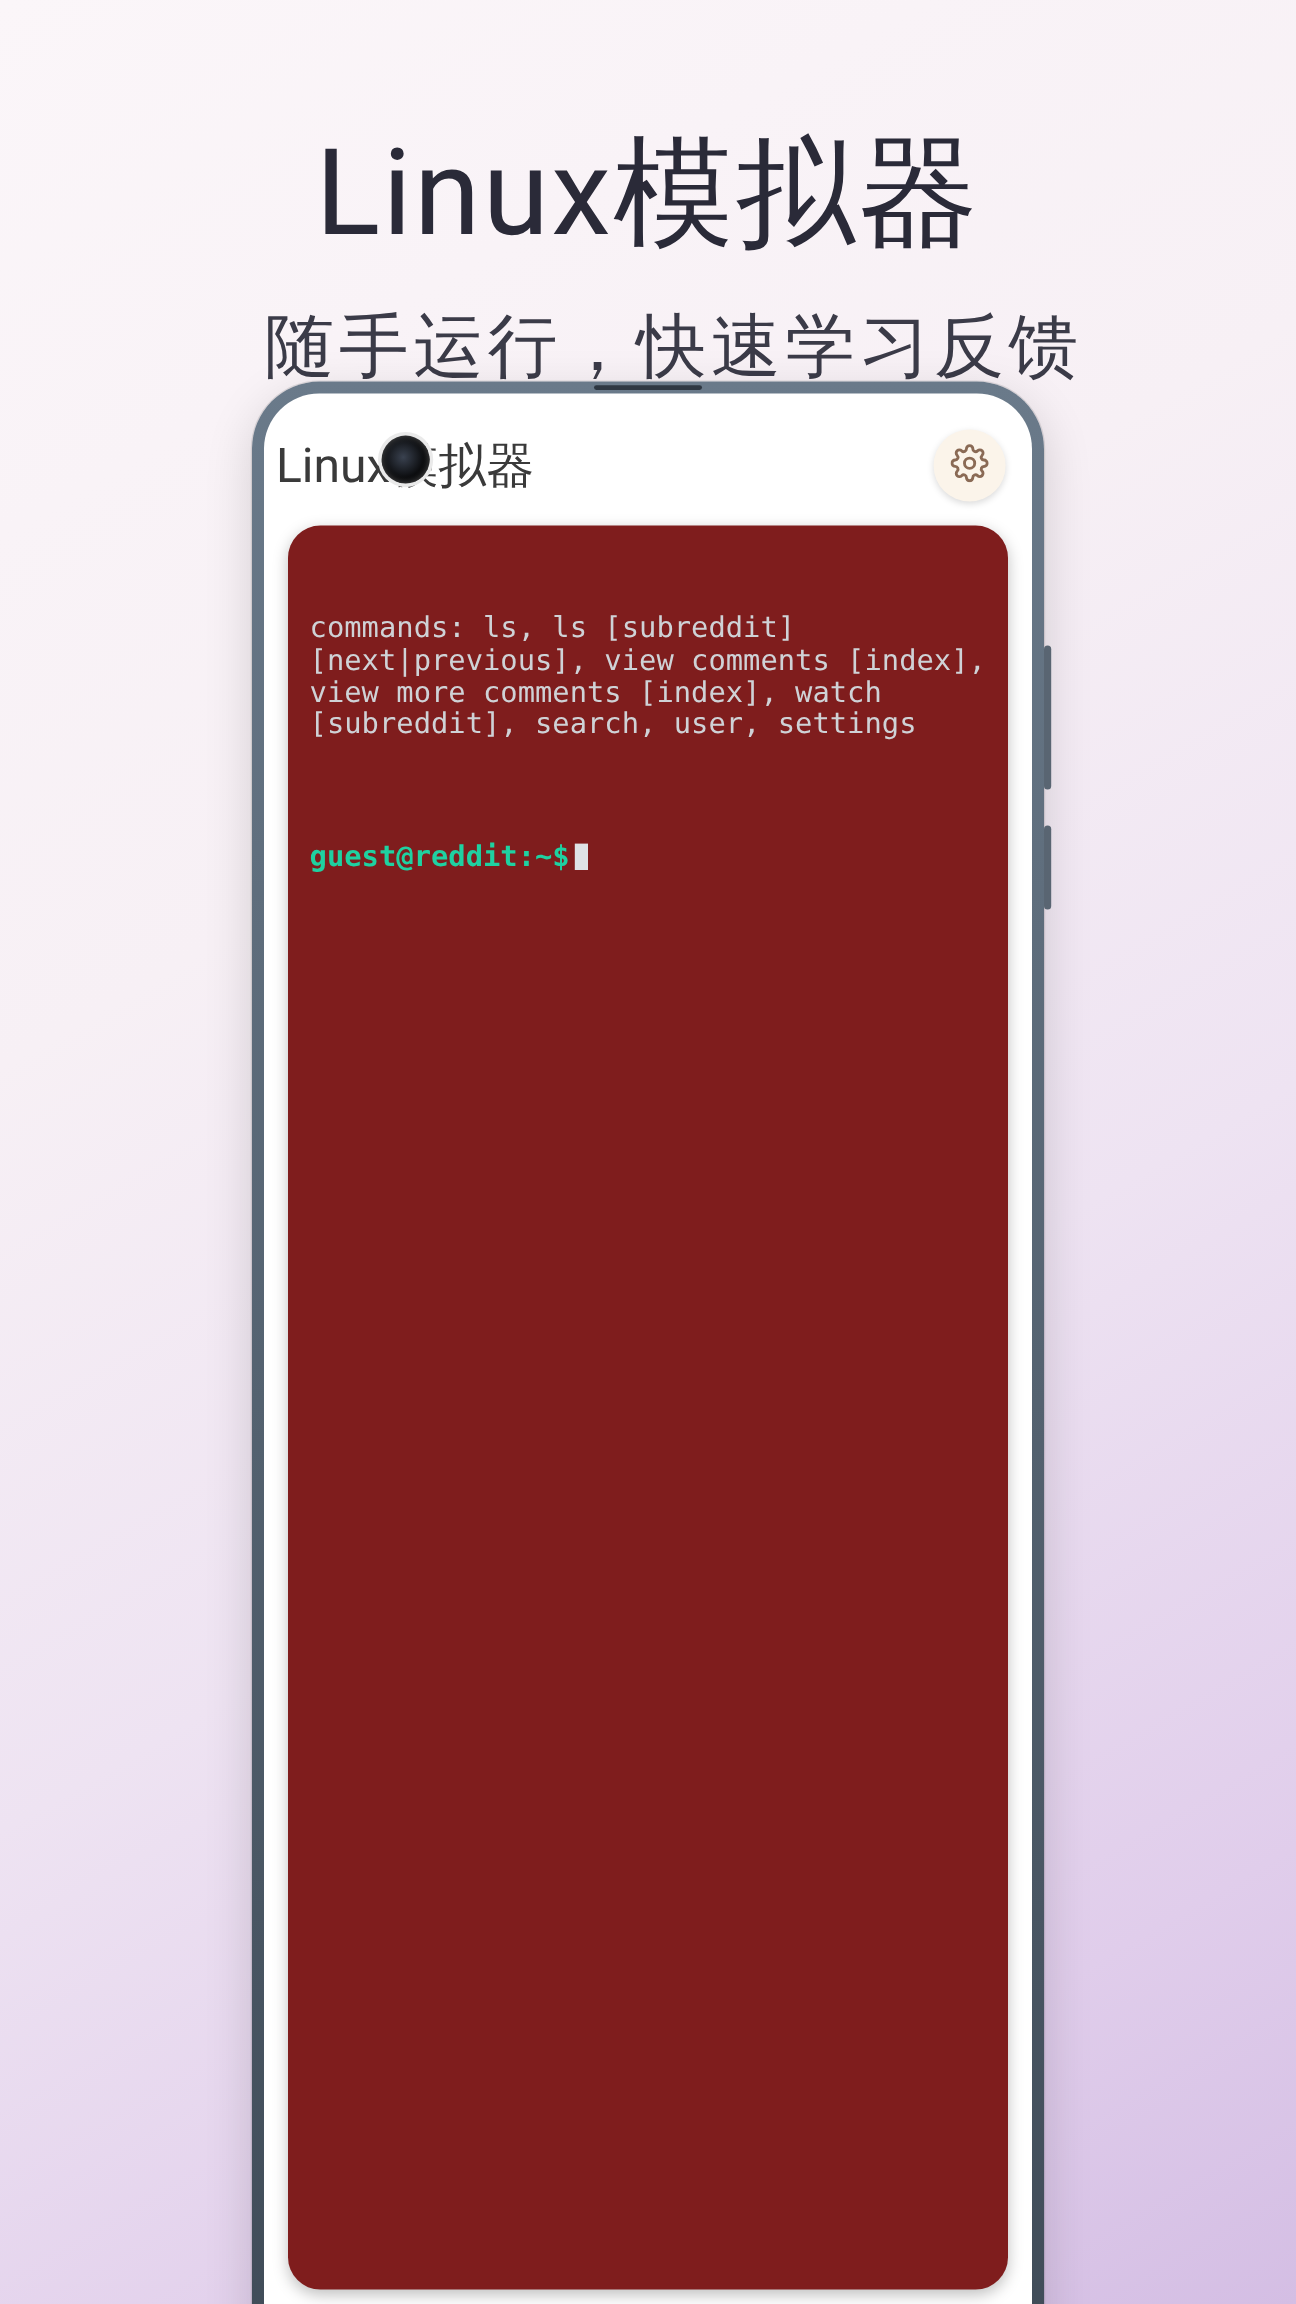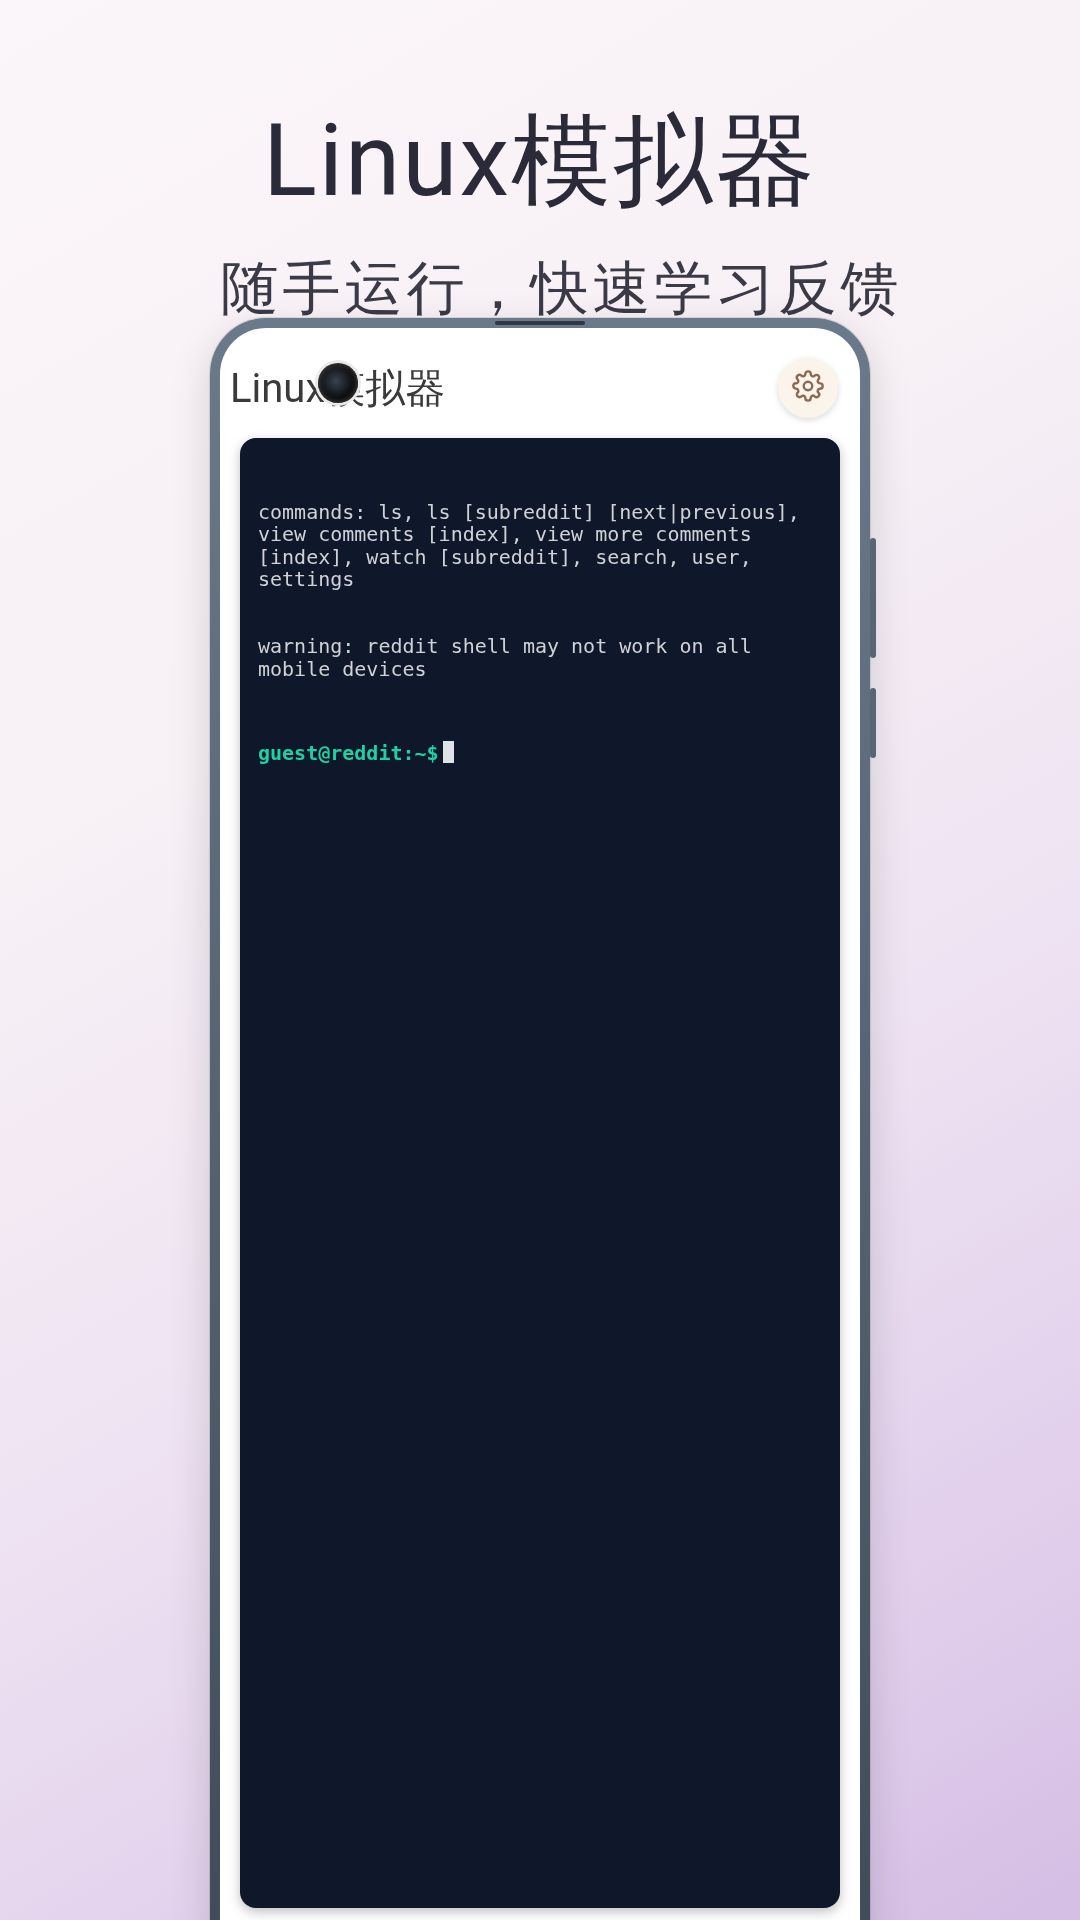--- a/index.html
+++ b/index.html
@@ -113,34 +113,34 @@
   }
   .settings-btn svg { width: 32px; height: 32px; }
 
   
   .terminal {
     position: absolute;
     top: 110px;
     left: 20px;
     right: 20px;
     bottom: 110px;
-    background: #0f172a;
-    border-radius: 16px;
+    background: #7f1d1d;
+    border-radius: 27px;
     padding: 18px 18px;
     font-family: "DejaVu Sans Mono", "Menlo", "Consolas", monospace;
-    font-size: 20px;
+    font-size: 24px;
     line-height: 1.12;
     color: #cfd2d6;
     overflow: hidden;
     box-shadow: 0 4px 12px rgba(0,0,0,0.25);
     white-space: pre-wrap;
     word-break: break-word;
   }
   .terminal .line { display: block; }
-  .prompt-line { margin-top: 16px; }
+  .prompt-line { margin-top: 30px; }
   .prompt-user { color: #1fd1a1; font-weight: 600; }
   .prompt-colon { color: #1fd1a1; font-weight: 600; }
   .prompt-path { color: #1fd1a1; font-weight: 600; }
   .prompt-dollar { color: #1fd1a1; font-weight: 600; }
   .cursor {
     display: inline-block;
     width: 11px; height: 22px;
     background: #dfe3e6;
     margin-left: 4px;
     vertical-align: -3px;
@@ -169,18 +169,17 @@
           <svg viewBox="0 0 24 24" fill="none" stroke="#8a6a55" stroke-width="1.8">
             <circle cx="12" cy="12" r="3.2"></circle>
             <path d="M19.4 15a1.7 1.7 0 0 0 .34 1.87l.06.06a2 2 0 1 1-2.83 2.83l-.06-.06a1.7 1.7 0 0 0-1.87-.34 1.7 1.7 0 0 0-1.03 1.56V21a2 2 0 1 1-4 0v-.09A1.7 1.7 0 0 0 9 19.4a1.7 1.7 0 0 0-1.87.34l-.06.06a2 2 0 1 1-2.83-2.83l.06-.06A1.7 1.7 0 0 0 4.6 15a1.7 1.7 0 0 0-1.56-1.03H3a2 2 0 1 1 0-4h.09A1.7 1.7 0 0 0 4.6 9a1.7 1.7 0 0 0-.34-1.87l-.06-.06A2 2 0 1 1 7.03 4.24l.06.06A1.7 1.7 0 0 0 9 4.6a1.7 1.7 0 0 0 1.03-1.56V3a2 2 0 1 1 4 0v.09c0 .68.4 1.29 1.03 1.56a1.7 1.7 0 0 0 1.87-.34l.06-.06a2 2 0 1 1 2.83 2.83l-.06.06A1.7 1.7 0 0 0 19.4 9c.27.63.88 1.03 1.56 1.03H21a2 2 0 1 1 0 4h-.09c-.68 0-1.29.4-1.56 1.03z"></path>
           </svg>
         </span>
       </div>
     </div>
 
     <div class="terminal">
       <span class="line">commands: ls, ls [subreddit] [next|previous], view comments [index], view more comments [index], watch [subreddit], search, user, settings</span>
-      <span class="line">warning: reddit shell may not work on all mobile devices</span>
       <span class="line prompt-line"><span class="prompt-user">guest@reddit</span><span class="prompt-colon">:</span><span class="prompt-path">~</span><span class="prompt-dollar">$</span><span class="cursor"></span></span>
     </div>
 
   </div>
 </div>
 
 </body></html>

